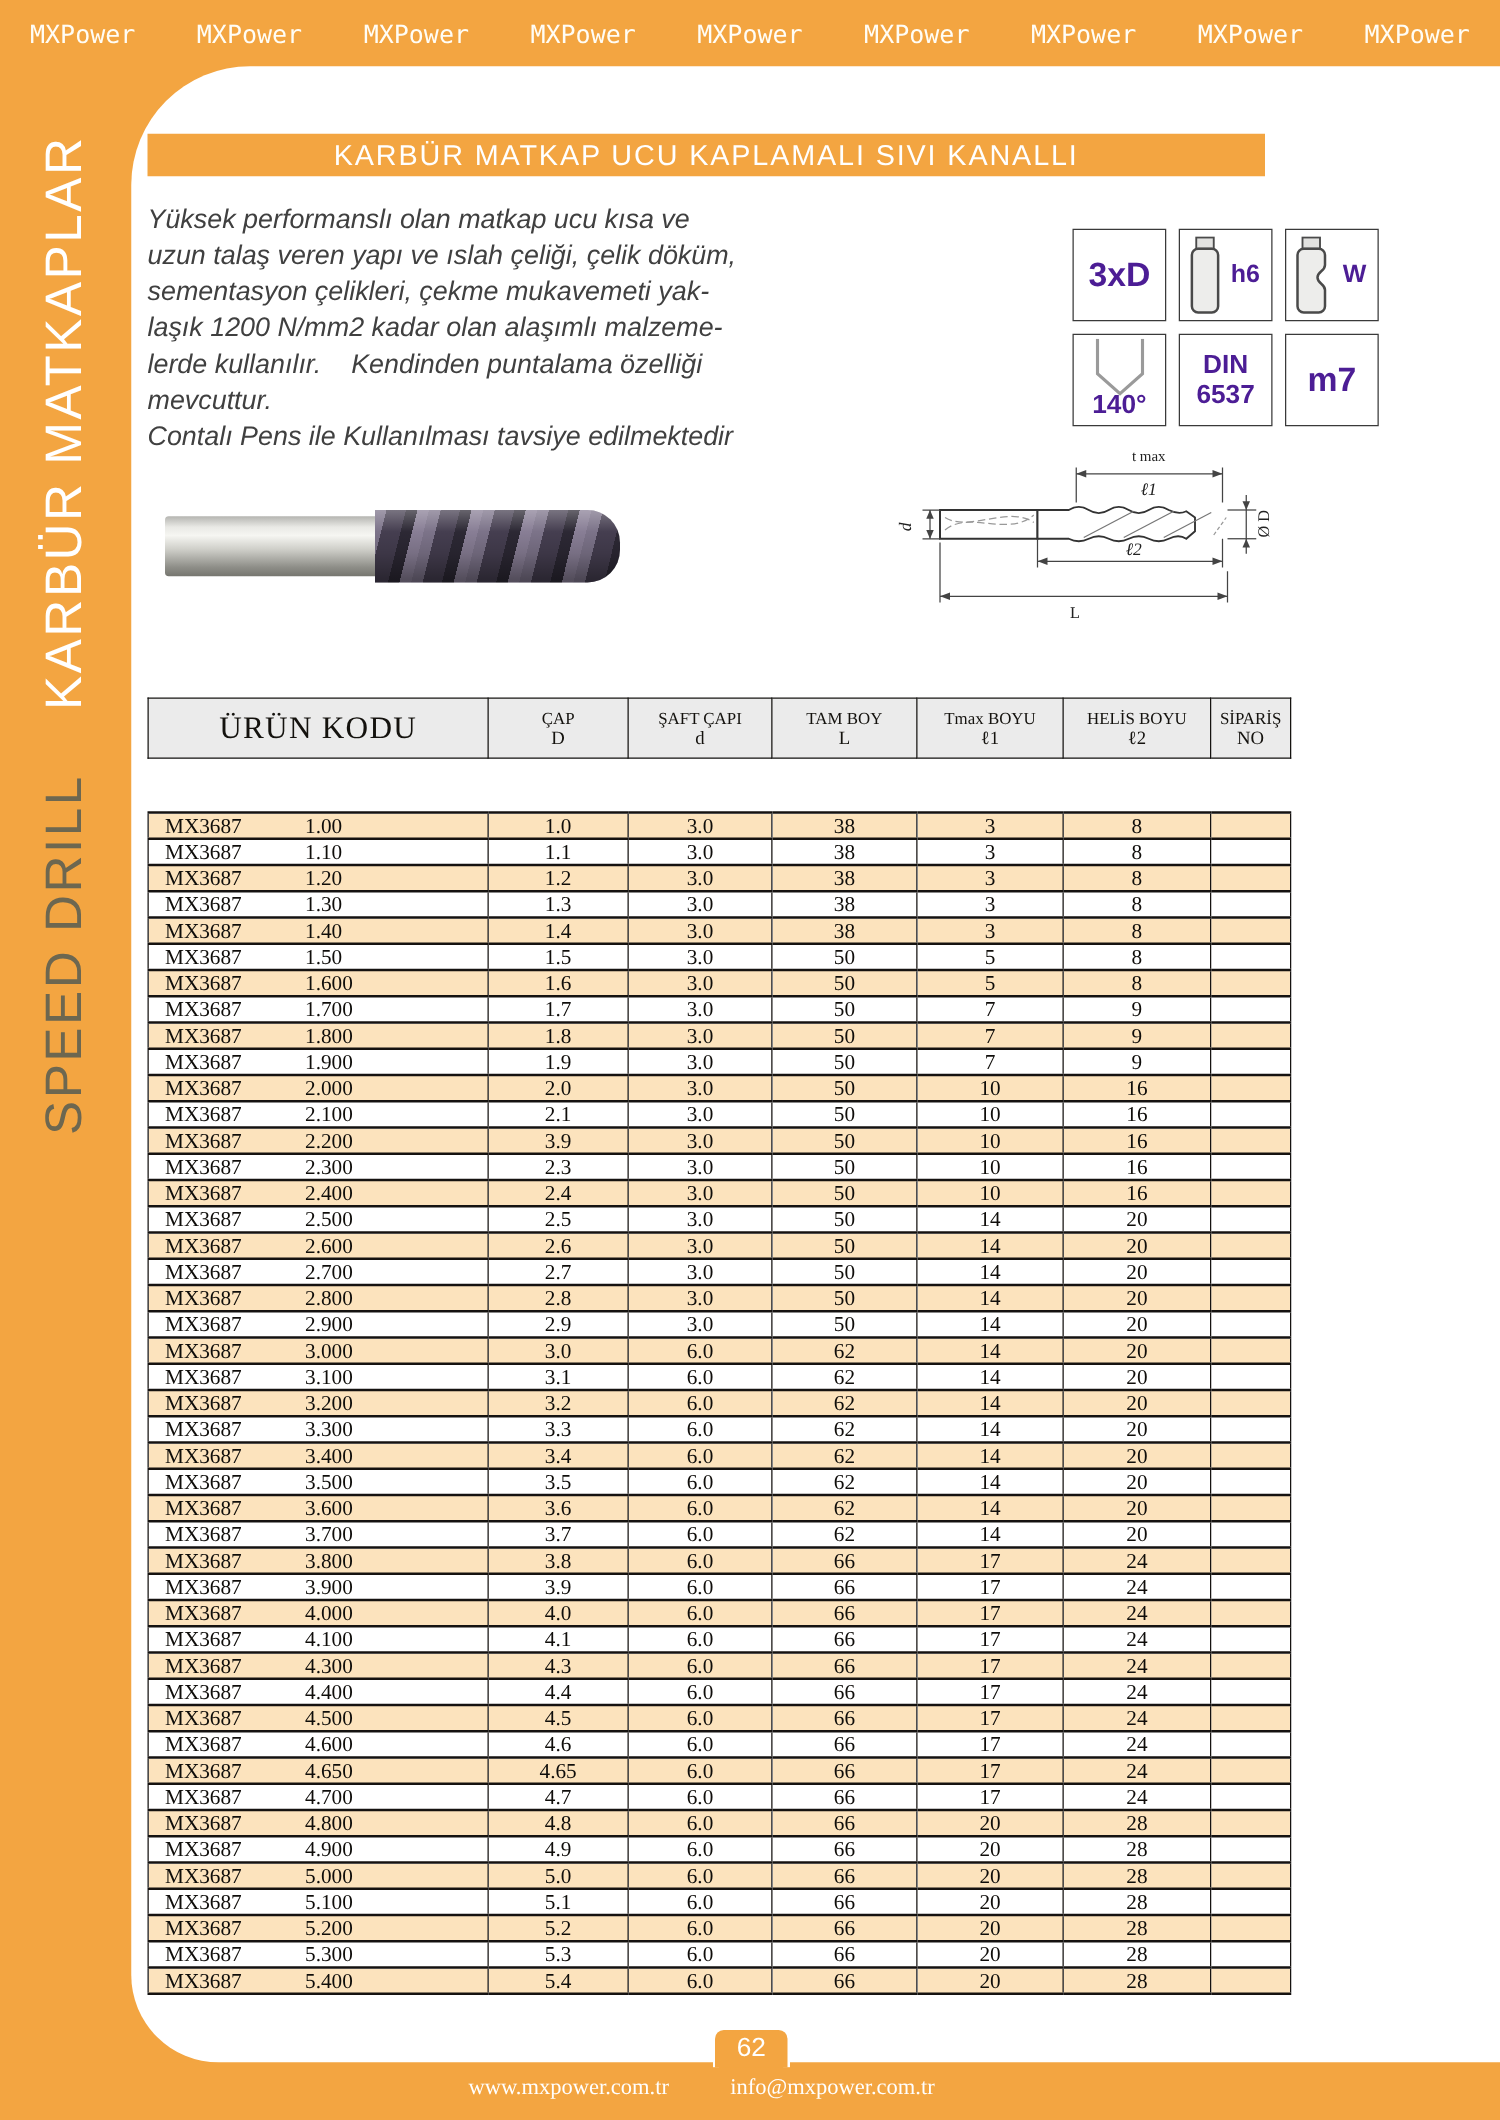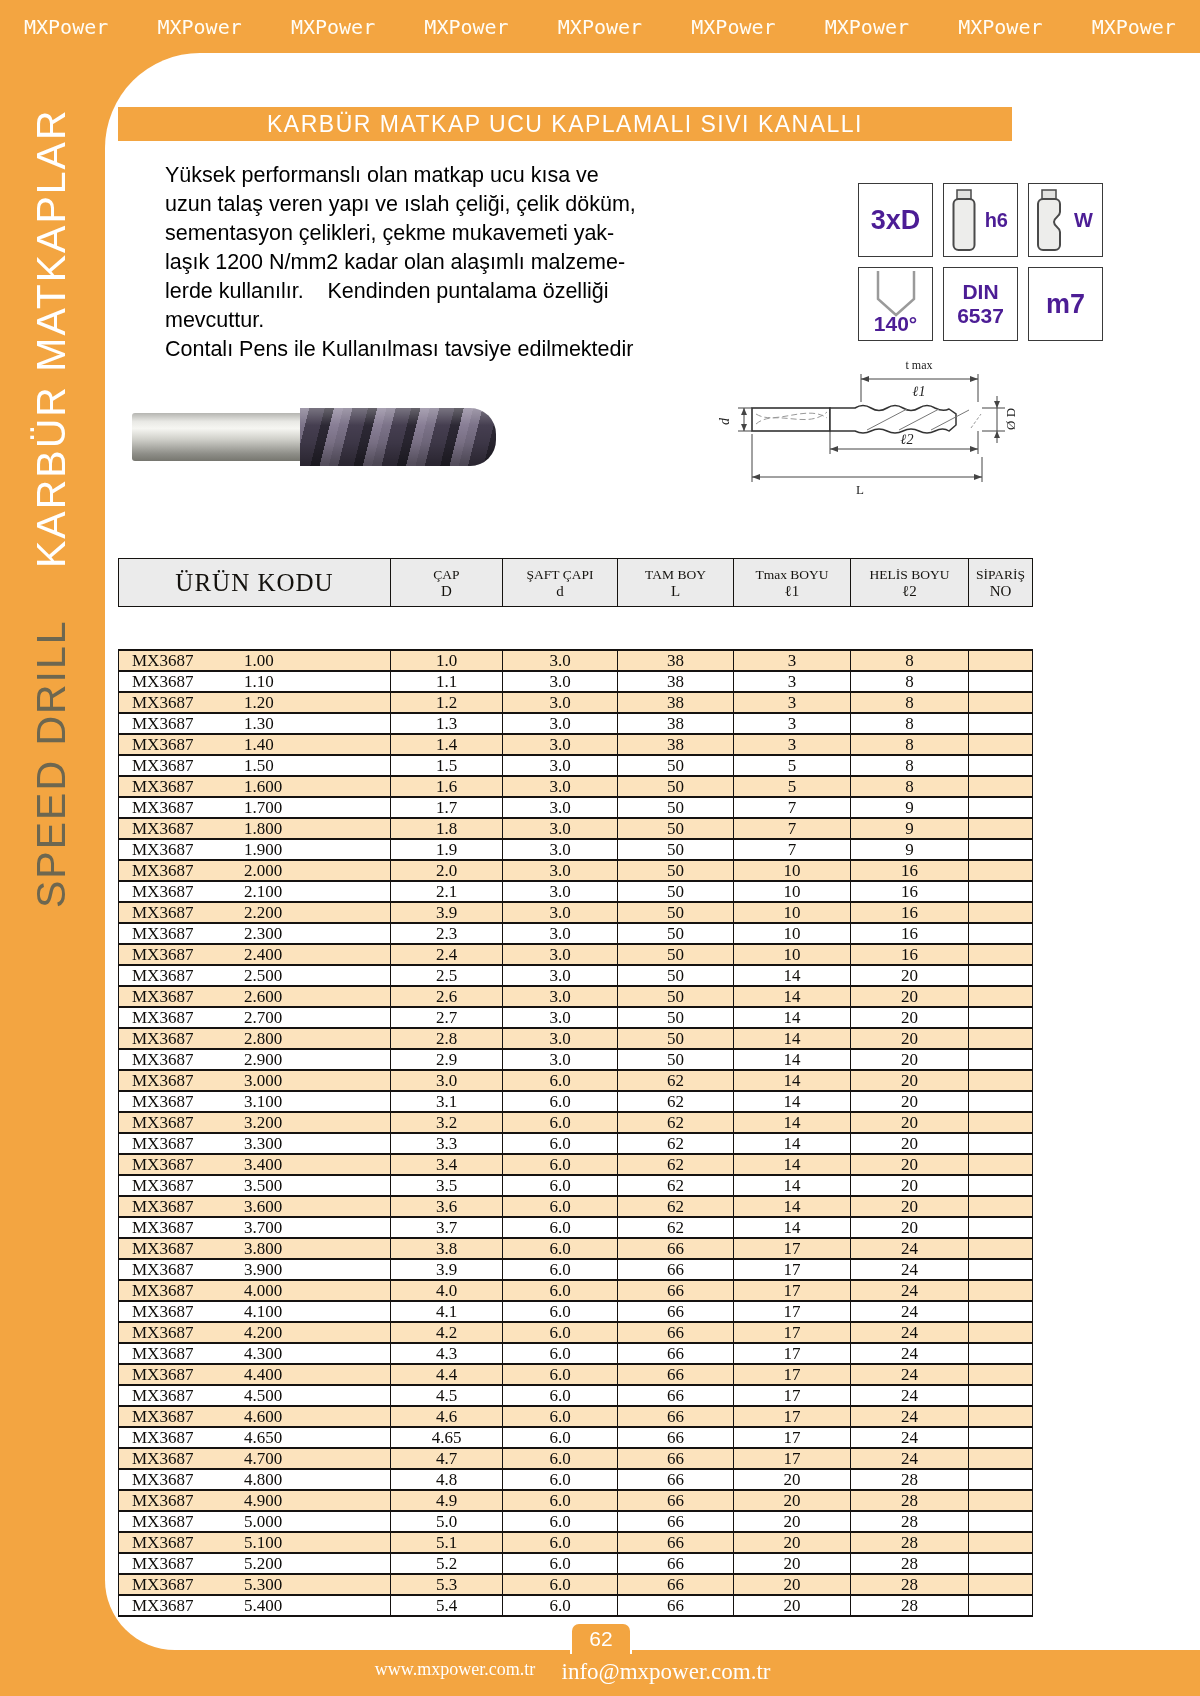--- a/index.html
+++ b/index.html
@@ -14,22 +14,22 @@
       border-radius:95px 0 0 70px;}
   
   .side-title{position:absolute;left:28px;top:568px;transform:rotate(-90deg);transform-origin:0 0;
       white-space:nowrap;font-size:41px;letter-spacing:2px;color:#ffffff;}
   .side-subtitle{position:absolute;left:28px;top:908px;transform:rotate(-90deg);transform-origin:0 0;
       white-space:nowrap;font-size:41px;letter-spacing:2px;color:#6d6750;}
   
   .title-bar{position:absolute;left:118px;top:107px;width:894px;height:34px;background:#f3a541;
       color:#fff;font-size:23px;letter-spacing:1.5px;display:flex;align-items:center;justify-content:center;}
   
-  .description{position:absolute;left:118px;top:161px;width:600px;font-size:21.5px;
-      color:#000000;line-height:29px;white-space:pre-wrap;margin-left:47px;}
+  .description{position:absolute;left:118px;top:161px;width:600px;font-size:21.5px;font-style:italic;
+      color:#404040;line-height:29px;white-space:pre-wrap;}
   
   .badges{position:absolute;left:858px;top:183px;display:grid;grid-template-columns:repeat(3,75px);
       grid-auto-rows:74px;gap:10px 10px;}
   .badge{border:1.5px solid #3a3a3a;background:#fff;position:relative;display:flex;align-items:center;
       justify-content:center;font-weight:bold;color:#4c1d95;box-sizing:border-box;}
   .badge .big{font-size:27px;}
   .badge .mid{font-size:20px;}
   .badge.icon-left svg{position:absolute;left:5px;top:5px;}
   .badge.icon-left .mid{position:absolute;right:9px;top:50%;transform:translateY(-50%);}
   .badge.icon-top svg{position:absolute;left:50%;top:3px;transform:translateX(-50%);}
@@ -64,21 +64,21 @@
   .c0{width:271px;} .c1{width:111px;} .c2{width:114px;} .c3{width:115px;}
   .c4{width:116px;} .c5{width:117px;} .c6{width:63px;}
   
   .footer-band{position:absolute;left:0;top:1650px;width:1200px;height:46px;background:#f3a541;}
   .page-tab{position:absolute;left:570px;top:1622px;width:58px;height:30px;background:#f3a541;
       border:2.5px solid #fff;border-bottom:none;border-radius:9px 9px 0 0;color:#fff;display:flex;
       align-items:center;justify-content:center;font-size:21px;z-index:3;}
   .site-link{position:absolute;top:1659px;left:352px;width:206px;text-align:center;color:#fff;
       font-family:"Liberation Serif","DejaVu Serif",serif;font-size:18px;z-index:3;cursor:pointer;}
   .mail-link{position:absolute;top:1659px;left:556px;width:220px;text-align:center;color:#fff;
-      font-family:"Liberation Serif","DejaVu Serif",serif;font-size:23px;z-index:3;cursor:pointer;}
+      font-family:"Liberation Serif","DejaVu Serif",serif;font-size:18px;z-index:3;cursor:pointer;}
 </style>
 </head>
 <body>
 
 <div class="page">
 
   <div class="brand-band">
       <span>MXPower</span>
       <span>MXPower</span>
       <span>MXPower</span>
@@ -511,29 +511,20 @@
           <tr>
             <td class="c0"><span class="code">MX3687</span><span>4.100</span></td>
             <td class="c1">4.1</td>
             <td class="c2">6.0</td>
             <td class="c3">66</td>
             <td class="c4">17</td>
             <td class="c5">24</td>
             <td class="c6"></td>
           </tr>
           <tr>
-            <td class="c0"><span class="code">MX3687</span><span>4.200</span></td>
-            <td class="c1">4.2</td>
-            <td class="c2">6.0</td>
-            <td class="c3">66</td>
-            <td class="c4">17</td>
-            <td class="c5">24</td>
-            <td class="c6"></td>
-          </tr>
-          <tr>
             <td class="c0"><span class="code">MX3687</span><span>4.300</span></td>
             <td class="c1">4.3</td>
             <td class="c2">6.0</td>
             <td class="c3">66</td>
             <td class="c4">17</td>
             <td class="c5">24</td>
             <td class="c6"></td>
           </tr>
           <tr>
             <td class="c0"><span class="code">MX3687</span><span>4.400</span></td>

